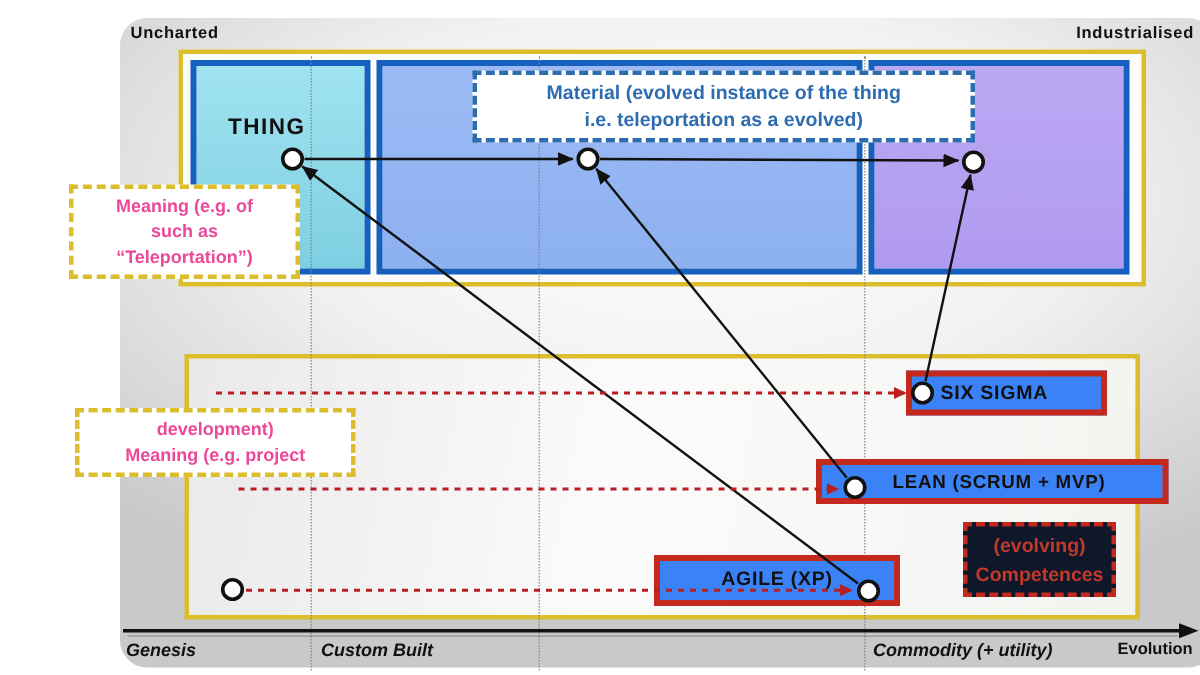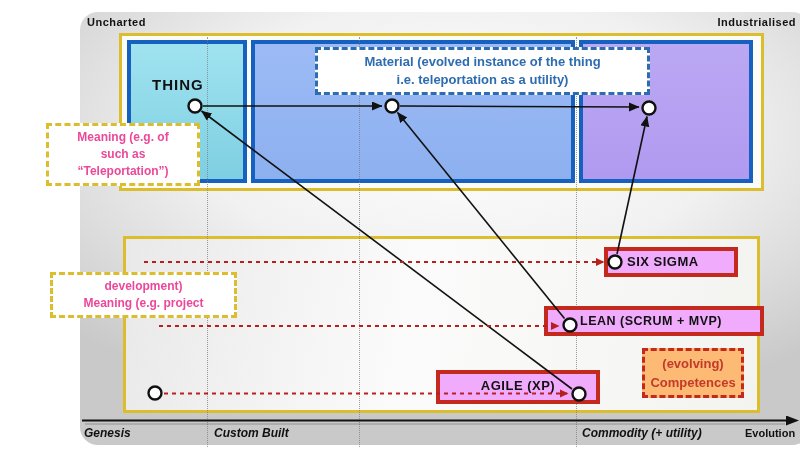--- a/index.html
+++ b/index.html
@@ -36,27 +36,27 @@
 
   
   .callout{position:absolute;text-align:center;background:#ffffff;z-index:3;}
   .callout span{display:block;}
   .co-material{left:278px;top:47px;width:329px;border:3px dashed #2e6cb0;color:#2e6cb0;
     font-size:13px;line-height:18px;font-weight:600;padding:3px 0;}
   .co-yellow{border:3px dashed #dcbd2e;color:#ec4899;font-size:12px;line-height:17px;font-weight:600;}
   .co-meaning-thing{left:9px;top:123px;width:148px;padding:3px 0;}
   .co-meaning-project{left:13px;top:272px;width:181px;padding:3px 0;}
   .co-competences{left:605px;top:348px;width:96px;border:3px dashed #c3291c;color:#c33a2b;
-    font-size:13px;line-height:19px;font-weight:600;padding:3px 0;background:#fdba74;}
+    font-size:13px;line-height:19px;font-weight:600;padding:3px 0;background:#0f172a;}
 
   
-  .practice{position:absolute;border:4px solid #c3291c;background:#f0abfc;z-index:3;
+  .practice{position:absolute;border:4px solid #c3291c;background:#3b82f6;z-index:3;
     font-size:13px;font-weight:bold;letter-spacing:.5px;white-space:nowrap;}
   .p-six{left:567px;top:247px;width:107px;height:22px;line-height:22px;padding-left:19px;}
-  .p-lean{left:507px;top:306px;width:180px;height:22px;line-height:22px;padding-left:32px;font-size:12.5px;}
+  .p-lean{left:507px;top:306px;width:180px;height:22px;line-height:22px;padding-left:47px;font-size:12.5px;}
   .p-agile{left:399px;top:370px;width:156px;height:26px;line-height:24px;text-align:center;}
 
   
   .axis-label{position:absolute;top:426px;font-size:12px;font-style:italic;font-weight:600;z-index:3;}
   .ax-0{left:47px;} .ax-1{left:177px;} .ax-2{left:324px;} .ax-3{left:545px;}
   .axis-evolution{position:absolute;left:708px;top:427px;font-size:11px;font-weight:bold;z-index:3;}
 
   svg.overlay{position:absolute;left:0;top:0;z-index:5;pointer-events:none;}
 </style>
 </head>
@@ -76,21 +76,21 @@
   <div class="thing-label">THING</div>
 
   <div class="band-bottom"></div>
 
   <div class="grid grid-1"></div>
   <div class="grid grid-2"></div>
   <div class="grid grid-3"></div>
 
   <div class="callout co-material">
     <span>Material (evolved instance of the thing</span>
-    <span>i.e. teleportation as a utility)</span>
+    <span>i.e. teleportation as a evolved)</span>
   </div>
   <div class="callout co-yellow co-meaning-thing">
     <span>Meaning (e.g. of</span>
     <span>such as</span>
     <span>“Teleportation”)</span>
   </div>
   <div class="callout co-yellow co-meaning-project">
     <span>development)</span>
     <span>Meaning (e.g. project</span>
   </div>

